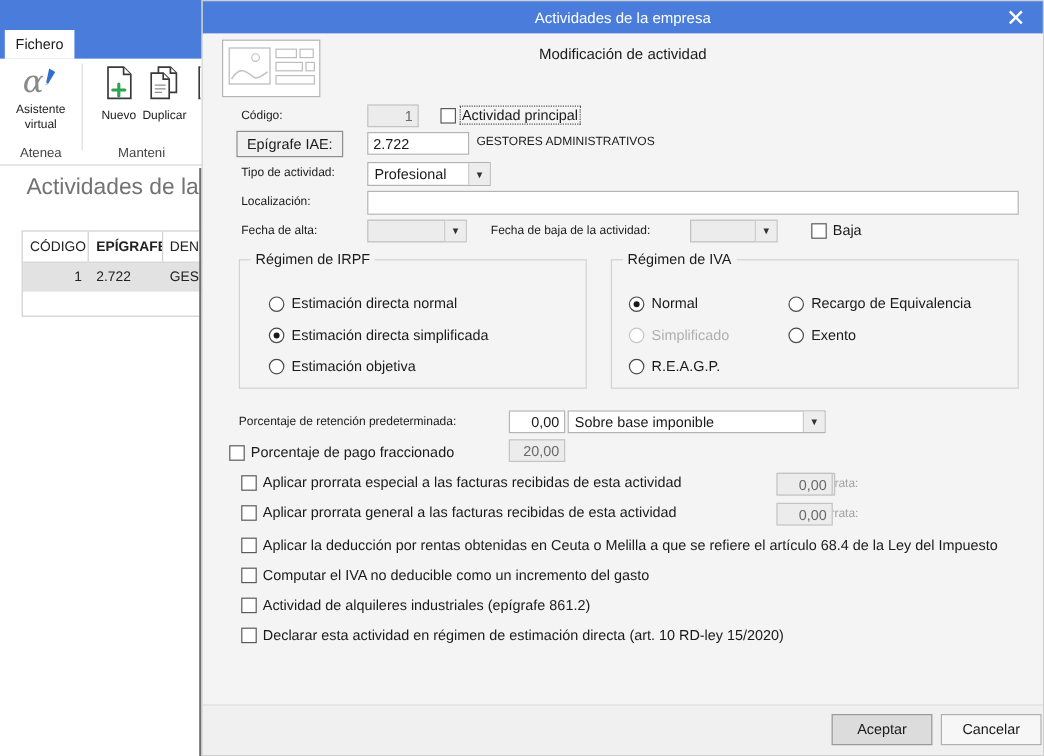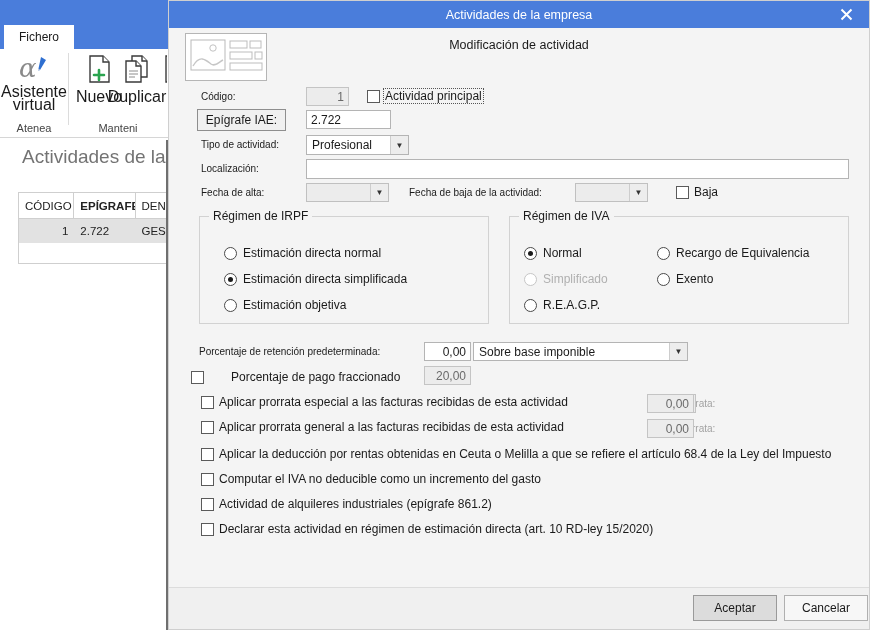--- a/index.html
+++ b/index.html
@@ -17,41 +17,41 @@
   #bg-app { position: absolute; inset: 0; background: #ffffff; }
   #bg-titlebar {
     position: absolute; left: 0; top: 0; width: 870px; height: 25px;
     background: #4a7ddb;
   }
   #ribbon-tabs {
     position: absolute; left: 0; top: 25px; width: 870px; height: 24px;
     background: #4a7ddb;
   }
   #tab-fichero {
-    position: absolute; left: 4px; top: 25px; width: 70px; height: 24px;
+    position: absolute; left: 4px; top: 25px; width: 58px; height: 24px;
     background: #ffffff; color: #1a1a1a;
     display: flex; align-items: center; justify-content: center;
     font-size: 12px;
   }
   #ribbon-body {
     position: absolute; left: 0; top: 49px; width: 870px; height: 88px;
     background: #ffffff; border-bottom: 1px solid #d6d6d6;
   }
   .ribbon-group {
     position: absolute; top: 0; height: 88px;
   }
   .ribbon-group-sep {
     position: absolute; top: 4px; width: 1px; height: 72px; background: #dcdcdc;
   }
   .ribbon-btn {
     position: absolute; display: flex; flex-direction: column;
     align-items: center; width: 60px; top: 4px;
   }
   .ribbon-btn .lbl {
-    font-size: 16px; text-align: center; line-height: 13px; color: #1a1a1a;
+    font-size: 10px; text-align: center; line-height: 13px; color: #1a1a1a;
     margin-top: 2px;
   }
   .group-title {
     position: absolute; bottom: 3px; font-size: 11px; color: #444;
     text-align: center; width: 100%;
   }
 
   
   .alpha-ico { width: 34px; height: 30px; position: relative; }
 
@@ -318,20 +318,21 @@
 
       <div class="lab" style="left:32px; top:63px;">Código:</div>
       <div class="fld ro right" style="left:137px; top:59px; width:43px; height:19px;">1</div>
       <div class="cbrow" style="left:198px; top:60px;">
         <span class="cbox"></span>
         <span class="cl focus">Actividad principal</span>
       </div>
 
       <div class="btnish" style="left:28px; top:81px; width:89px; height:22px;">Epígrafe IAE:</div>
       <div class="fld" style="left:137px; top:82px; width:85px; height:19px;">2.722</div>
+      <div class="lab" style="left:228px; top:85px;">GESTORES ADMINISTRATIVOS</div>
 
       <div class="lab" style="left:32px; top:111px;">Tipo de actividad:</div>
       <div class="combo" style="left:137px; top:107px; width:103px; height:20px;">
         <span class="val">Profesional</span>
         <span class="arrow">▼</span>
       </div>
 
       <div class="lab" style="left:32px; top:135px;">Localización:</div>
       <div class="fld" style="left:137px; top:131px; width:543px; height:20px;"></div>
 
@@ -388,21 +389,21 @@
         <span class="rl">Exento</span>
       </div>
 
       <div class="lab" style="left:30px; top:318px;">Porcentaje de retención predeterminada:</div>
       <div class="fld right" style="left:255px; top:314px; width:47px; height:19px;">0,00</div>
       <div class="combo" style="left:304px; top:314px; width:215px; height:19px;">
         <span class="val">Sobre base imponible</span>
         <span class="arrow">▼</span>
       </div>
 
-      <div class="cbrow" style="left:22px; top:342px;gap:22px;">
+      <div class="cbrow" style="left:22px; top:342px;">
         <span class="cbox"></span>
         <span class="cl">Porcentaje de pago fraccionado</span>
       </div>
       <div class="fld ro right" style="left:255px; top:338px; width:47px; height:19px;">20,00</div>
 
       <div class="cbrow" style="left:32px; top:367px;">
         <span class="cbox"></span>
         <span class="cl">Aplicar prorrata especial a las facturas recibidas de esta actividad</span>
       </div>
       <div class="lab muted" style="left:483px; top:370px;">% de prorrata:</div>

